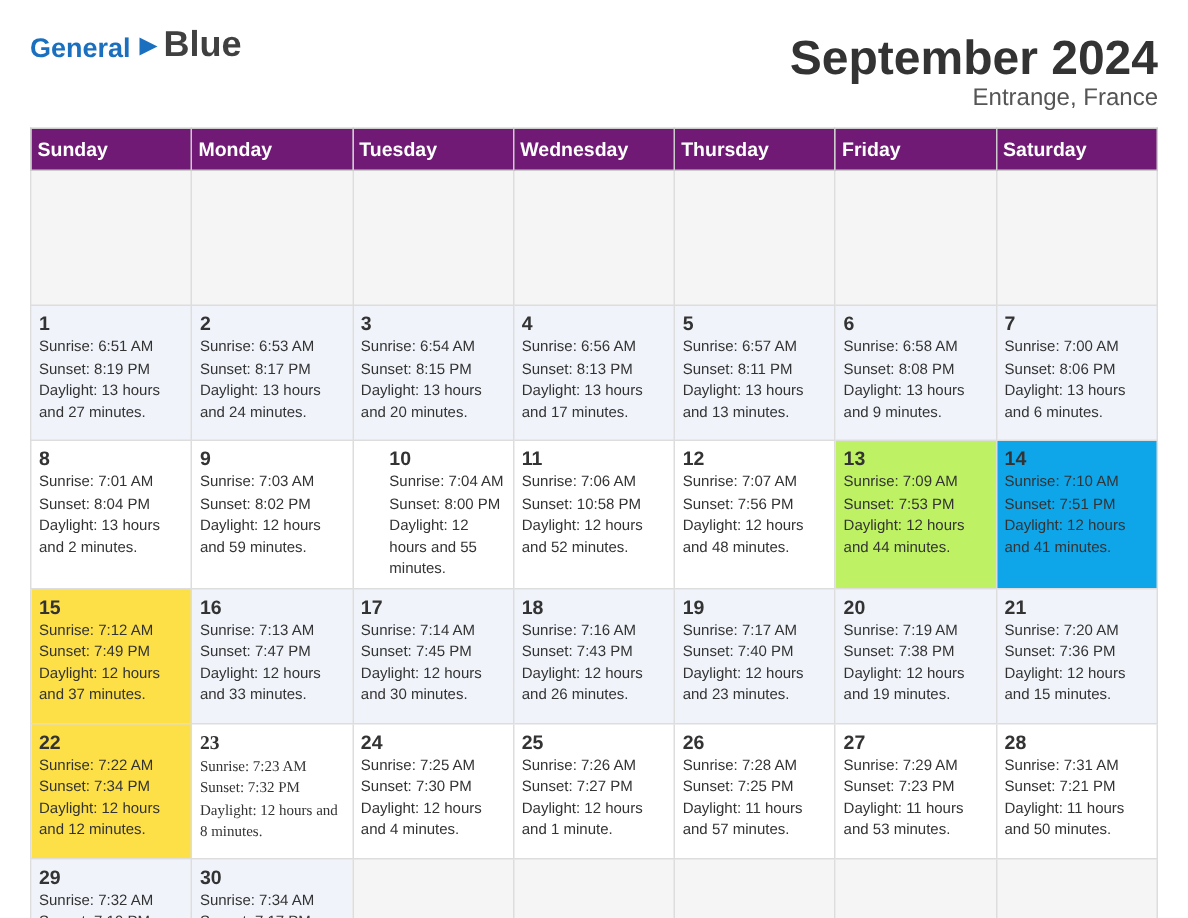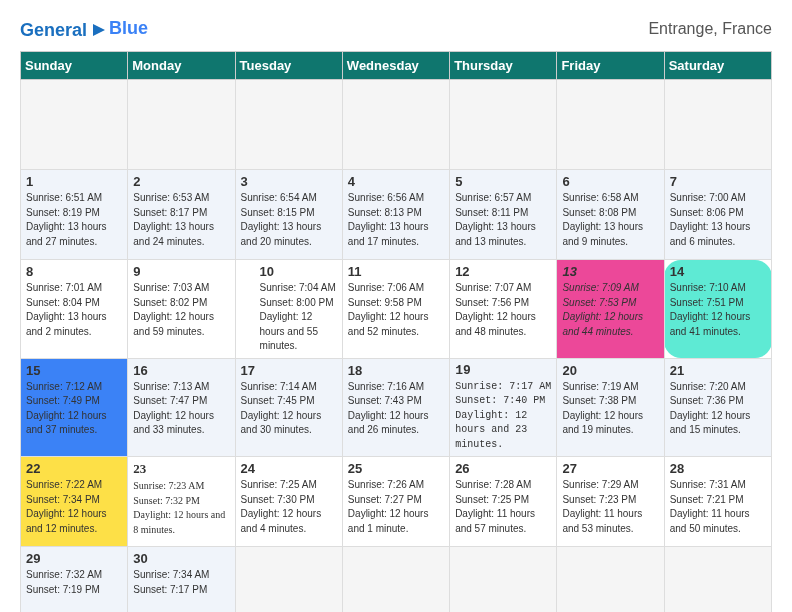--- a/index.html
+++ b/index.html
@@ -31,21 +31,21 @@
     }
     .subtitle {
       font-size: 16px;
       color: #555;
     }
     .calendar {
       width: 100%;
       border-collapse: collapse;
     }
     .calendar th {
-      background: #0f766e;
+      background: #701a75;
       color: #fff;
       font-size: 13px;
       font-weight: bold;
       padding: 6px 4px;
       text-align: left;
       border: 1px solid #ccc;
     }
     .calendar td {
       border: 1px solid #ddd;
       vertical-align: top;
@@ -79,24 +79,25 @@
   <div class="logo">
     <div style="display:flex;flex-direction:row;align-items:center">
       <div style="display:flex;align-items:center">
         <span style="font-size:18px;font-weight:bold;color:#333;">
           <span style="color:#1a6fbf;">General</span>
         </span>
         <svg width="20" height="20" viewBox="0 0 20 20" style="margin-left:2px;margin-top:-2px;">
           <polygon points="4,4 16,10 4,16" fill="#1a6fbf"></polygon>
         </svg>
       </div>
-      <span style="font-size:18px;font-weight:bold;color:#3b82f6;margin-top:-4px;">Blue</span>
+      <span style="font-size:24px;font-weight:bold;color:#404040;margin-top:-4px;">Blue</span>
     </div>
   </div>
   <div class="title-block">
+    <div class="month-title">September 2024</div>
     <div class="subtitle">Entrange, France</div>
   </div>
 </div>
 
 <table class="calendar">
   <thead>
     <tr>
     <th>Sunday</th>
         <th>Monday</th>
         <th>Tuesday</th>
@@ -154,53 +155,53 @@
         <td style="background: rgb(255, 255, 255);">
           <span class="day-num">9</span>
           <div class="day-info"><span>Sunrise: 7:03 AM</span><br><span>Sunset: 8:02 PM</span><br><span>Daylight: 12 hours and 59 minutes.</span></div>
         </td>
         <td style="background: rgb(255, 255, 255); padding-left: 24px;">
           <span class="day-num">10</span>
           <div class="day-info"><span>Sunrise: 7:04 AM</span><br><span>Sunset: 8:00 PM</span><br><span>Daylight: 12 hours and 55 minutes.</span></div>
         </td>
         <td style="background: rgb(255, 255, 255);">
           <span class="day-num">11</span>
-          <div class="day-info"><span>Sunrise: 7:06 AM</span><br><span>Sunset: 9:58 PM</span><br><span>Daylight: 12 hours and 52 minutes.</span></div>
+          <div class="day-info"><span>Sunrise: 7:06 AM</span><br><span>Sunset: 10:58 PM</span><br><span>Daylight: 12 hours and 52 minutes.</span></div>
         </td>
         <td style="background: rgb(255, 255, 255);">
           <span class="day-num">12</span>
           <div class="day-info"><span>Sunrise: 7:07 AM</span><br><span>Sunset: 7:56 PM</span><br><span>Daylight: 12 hours and 48 minutes.</span></div>
         </td>
-        <td style="background: #ec4899; font-style: italic;">
+        <td style="background: #bef264;">
           <span class="day-num">13</span>
           <div class="day-info"><span>Sunrise: 7:09 AM</span><br><span>Sunset: 7:53 PM</span><br><span>Daylight: 12 hours and 44 minutes.</span></div>
         </td>
-        <td style="background: #5eead4; border-radius: 17px;">
+        <td style="background: #0ea5e9;">
           <span class="day-num">14</span>
           <div class="day-info"><span>Sunrise: 7:10 AM</span><br><span>Sunset: 7:51 PM</span><br><span>Daylight: 12 hours and 41 minutes.</span></div>
         </td>
       </tr>
       <tr>
-        <td style="background: #3b82f6;">
+        <td style="background: #fde047;">
           <span class="day-num">15</span>
           <div class="day-info"><span>Sunrise: 7:12 AM</span><br><span>Sunset: 7:49 PM</span><br><span>Daylight: 12 hours and 37 minutes.</span></div>
         </td>
         <td style="background: rgb(240, 244, 250);">
           <span class="day-num">16</span>
           <div class="day-info"><span>Sunrise: 7:13 AM</span><br><span>Sunset: 7:47 PM</span><br><span>Daylight: 12 hours and 33 minutes.</span></div>
         </td>
         <td style="background: rgb(240, 244, 250);">
           <span class="day-num">17</span>
           <div class="day-info"><span>Sunrise: 7:14 AM</span><br><span>Sunset: 7:45 PM</span><br><span>Daylight: 12 hours and 30 minutes.</span></div>
         </td>
         <td style="background: rgb(240, 244, 250);">
           <span class="day-num">18</span>
           <div class="day-info"><span>Sunrise: 7:16 AM</span><br><span>Sunset: 7:43 PM</span><br><span>Daylight: 12 hours and 26 minutes.</span></div>
         </td>
-        <td style="background: rgb(240, 244, 250); font-family: Liberation Mono, monospace;">
+        <td style="background: rgb(240, 244, 250);">
           <span class="day-num">19</span>
           <div class="day-info"><span>Sunrise: 7:17 AM</span><br><span>Sunset: 7:40 PM</span><br><span>Daylight: 12 hours and 23 minutes.</span></div>
         </td>
         <td style="background: rgb(240, 244, 250);">
           <span class="day-num">20</span>
           <div class="day-info"><span>Sunrise: 7:19 AM</span><br><span>Sunset: 7:38 PM</span><br><span>Daylight: 12 hours and 19 minutes.</span></div>
         </td>
         <td style="background: rgb(240, 244, 250);">
           <span class="day-num">21</span>
           <div class="day-info"><span>Sunrise: 7:20 AM</span><br><span>Sunset: 7:36 PM</span><br><span>Daylight: 12 hours and 15 minutes.</span></div>

